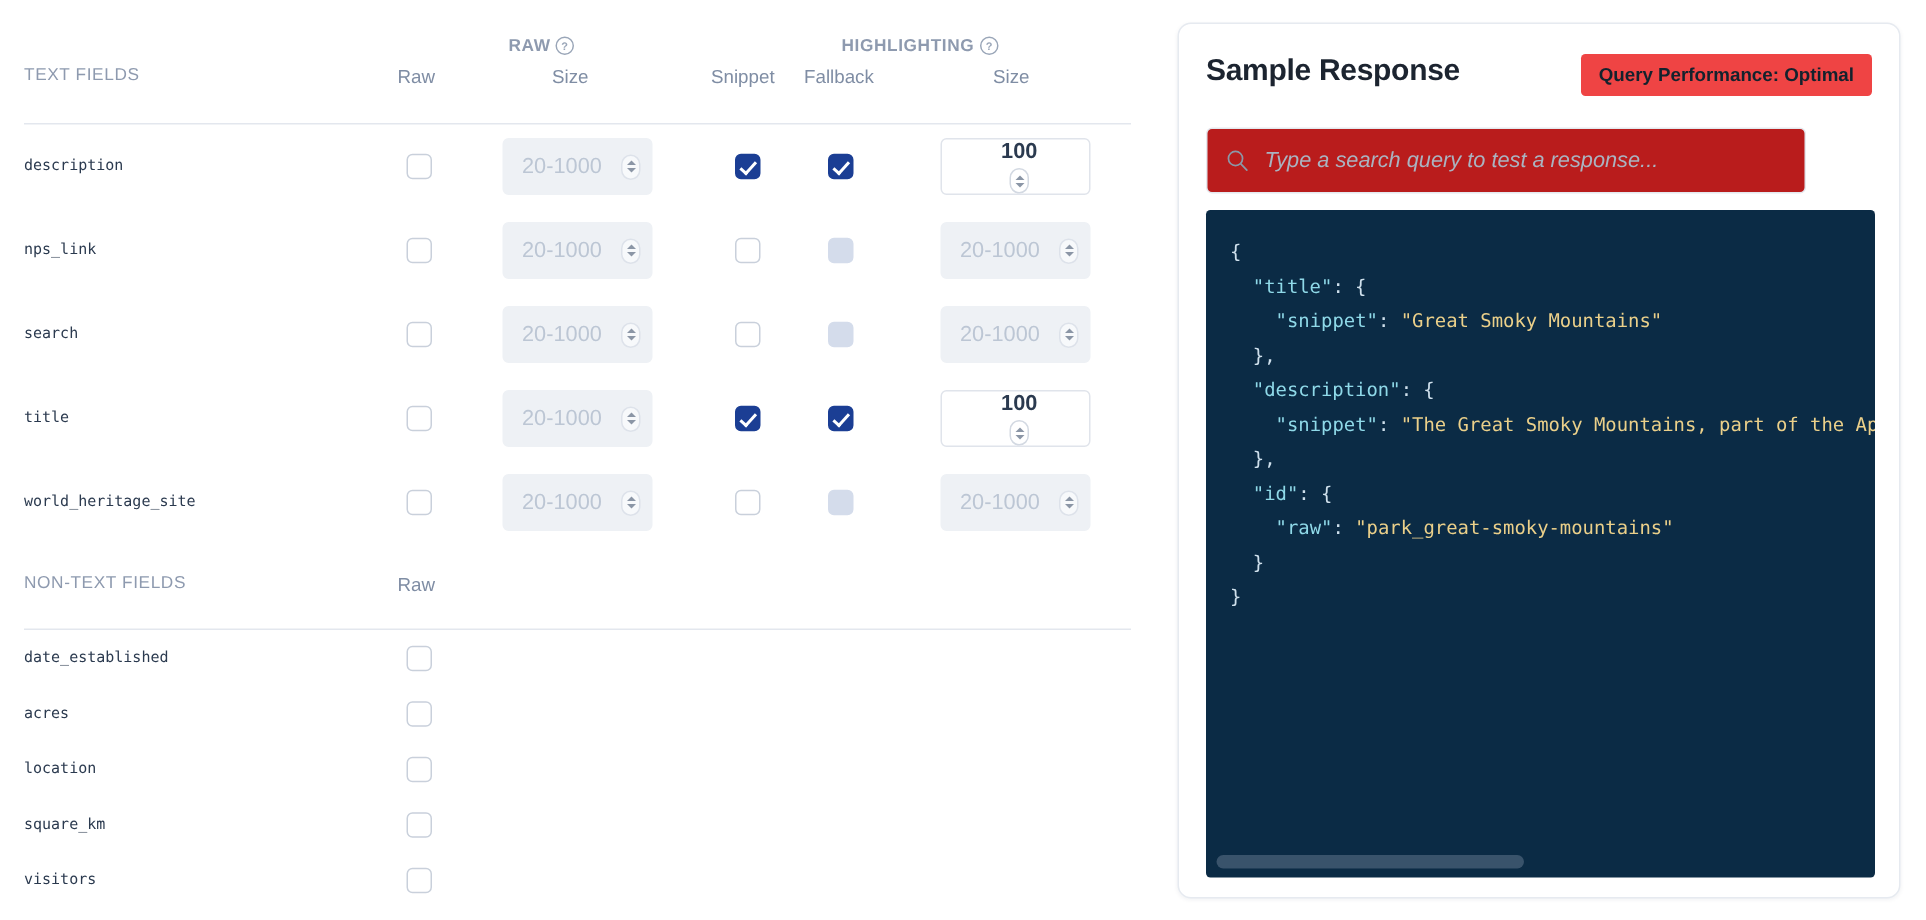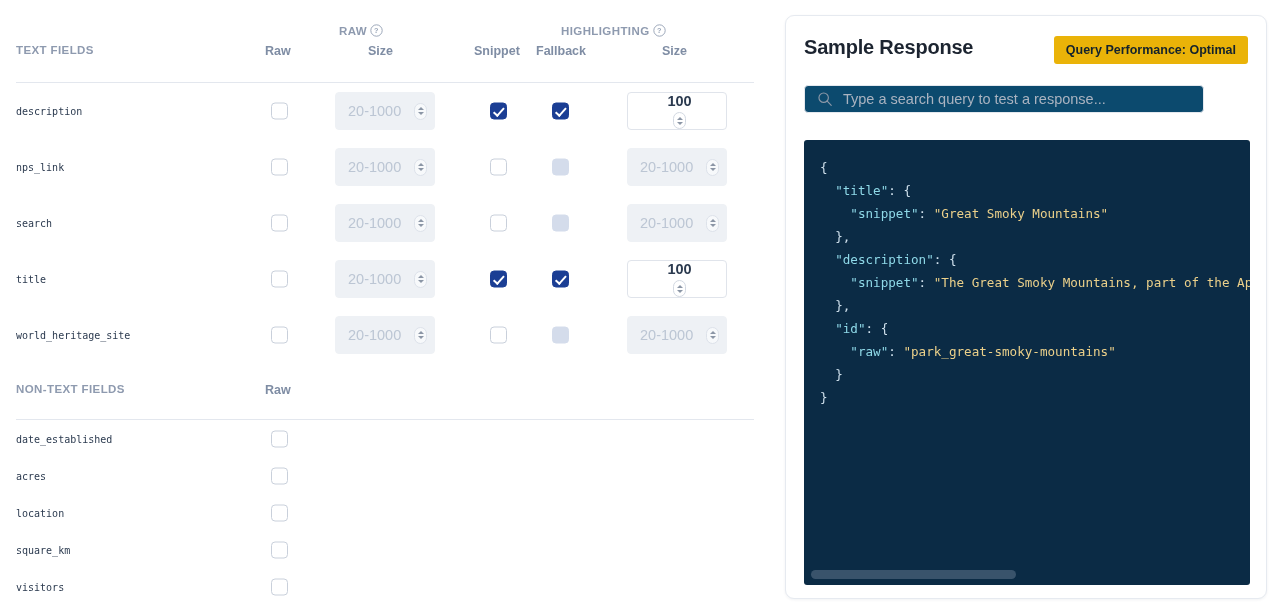--- a/index.html
+++ b/index.html
@@ -24,21 +24,21 @@
   }
   .group-head.raw { left: 339px; }
   .group-head.hl  { left: 561px; align-items: flex-end; }
 
   .q-icon { width: 13px; height: 13px; display: inline-block; flex: 0 0 auto; }
   .q-icon svg { display: block; }
 
   .col-head-row { position: relative; height: 30px; }
   .col-head {
     position: absolute; top: 0;
-    font-size: 12.5px; font-weight: 700; color: #7f8da4;
+    font-size: 12.5px; font-weight: 400; color: #7f8da4;
     white-space: nowrap;
   }
   .col-head.sectionlabel { left: 16px; font-size: 11.5px; letter-spacing: .4px; color: #8e9aaf; }
   .col-head.c-raw    { left: 265px; }
   .col-head.c-size1  { left: 368px; }
   .col-head.c-snip   { left: 474px; }
   .col-head.c-fall   { left: 536px; }
   .col-head.c-size2  { left: 662px; }
 
   .divider { height: 1px; background: #e3e7ee; margin: 8px 16px 0 16px; }
@@ -116,29 +116,29 @@
   .rp-head {
     position: relative; height: 62px;
     padding: 0 18px; display: flex; align-items: center;
   }
   .rp-title {
     position: absolute; left: 18px; top: 20px;
     font-size: 20px; font-weight: 700; color: #1c2430; letter-spacing: -.2px;
   }
   .badge {
     position: absolute; right: 18px; top: 20px;
-    background: #eab308; color: #13222d;
+    background: #ef4444; color: #13222d;
     font-size: 12.5px; font-weight: 600;
     padding: 7px 12px; border-radius: 3px; white-space: nowrap;
   }
   .search-wrap {
     position: absolute; left: 18px; top: 69px;
-    width: 400px; height: 28px;
-    border: 1px solid #e4e8ee; border-radius: 4px; background: #0c4a6e;
-    display: flex; align-items: center; padding: 0 12px; gap: 10px;
+    width: 400px; height: 44px;
+    border: 1px solid #e4e8ee; border-radius: 4px; background: #b91c1c;
+    display: flex; align-items: center; padding: 0 12px; gap: 10px; font-style: italic;
   }
   .search-wrap svg { display:block; flex:0 0 auto; }
   .search-ph { font-size: 14.5px; color: #aab3c0; }
 
   .code {
     position: absolute; left: 18px; top: 124px;
     width: 446px; height: 445px;
     background: #0b2b45; border-radius: 3px;
     overflow: hidden;
   }

